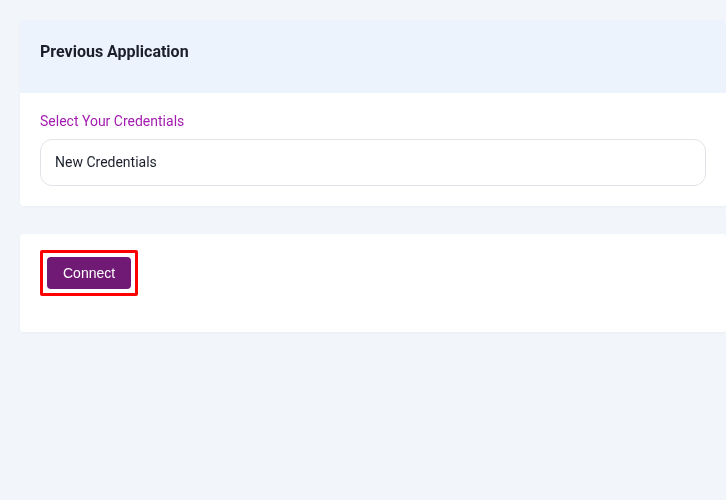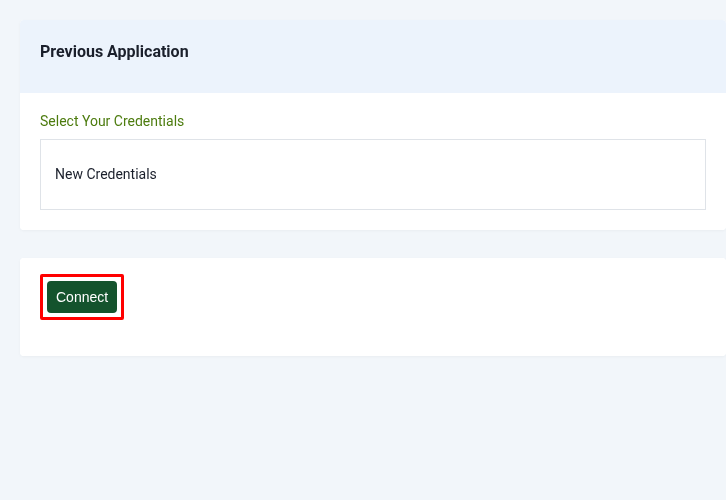--- a/index.html
+++ b/index.html
@@ -31,47 +31,47 @@
       font-weight: 700;
       color: #1a1f2b;
     }
     .card-body {
       padding: 20px;
       background: #ffffff;
     }
     .form-label {
       display: block;
       font-size: 14px;
-      color: #4d7c0f;
+      color: #a21caf;
       margin-bottom: 10px;
       font-weight: 400;
     }
     .select-wrap {
       border: 1px solid #dfe3e8;
-      border-radius: 0;
-      padding: 26px 14px;
+      border-radius: 12px;
+      padding: 14px 14px;
       font-size: 14px;
       color: #1a1f2b;
       cursor: pointer;
       line-height: 1.2;
     }
     .card.authorize .card-header {
       padding: 22px 20px 36px 20px;
     }
     .highlight-box {
       display: inline-block;
       border: 3px solid #ff0000;
       border-radius: 2px;
       padding: 4px;
     }
     .btn-connect {
-      background-color: #14532d;
+      background-color: #701a75;
       color: #ffffff;
       border: none;
-      padding: 8px 9px;
+      padding: 8px 16px;
       font-size: 14px;
       border-radius: 4px;
       cursor: pointer;
       font-weight: 400;
     }
     .card.authorize .card-body {
       padding: 16px 20px 36px 20px;
     }
   </style>
 </head>

